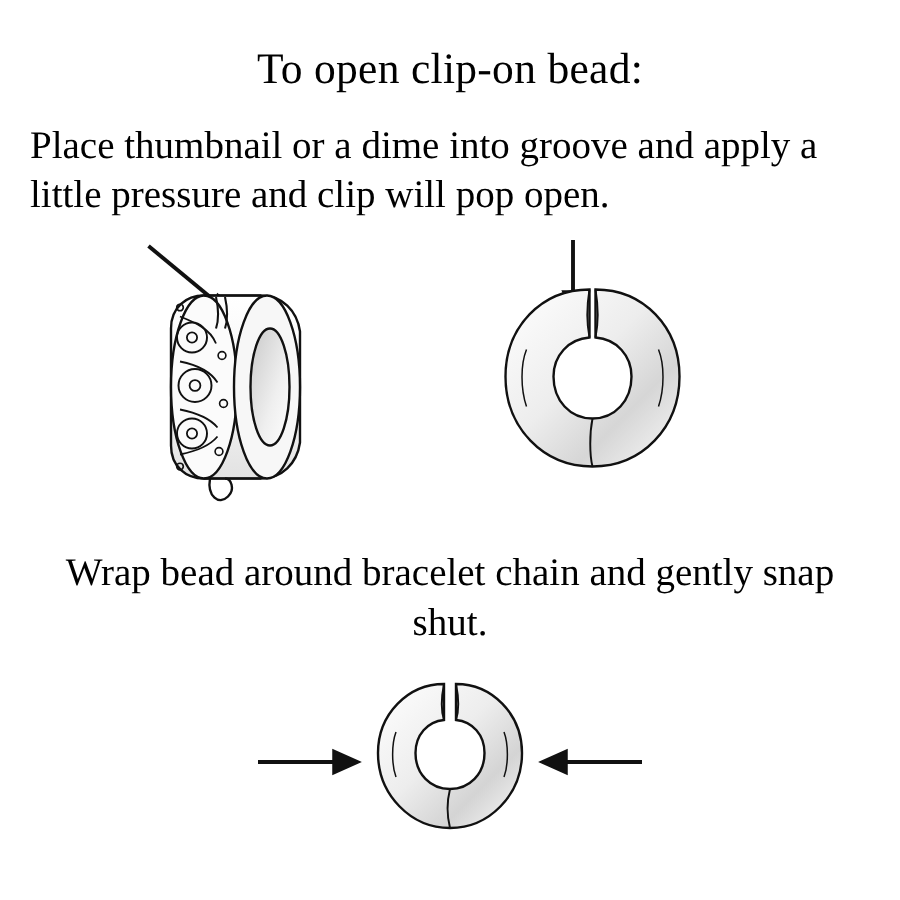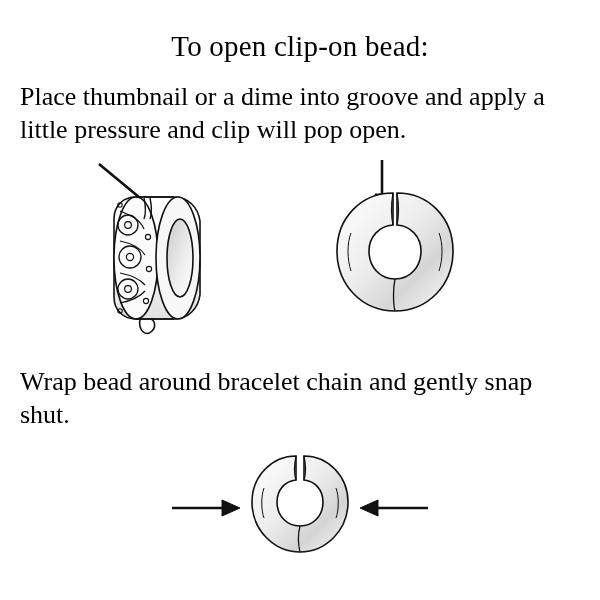--- a/index.html
+++ b/index.html
@@ -37,21 +37,21 @@
     width: 560px;
     text-align: left;
     font-size: 26px;
     line-height: 33px;
   }
   .step2-text {
     position: absolute;
     top: 365px;
     left: 20px;
     width: 560px;
-    text-align: left;
+    text-align: center;
     font-size: 26px;
     line-height: 33px;
   }
   .fig {
     position: absolute;
   }
   #fig-patterned-bead { left: 100px; top: 185px; }
   #fig-open-clip { left: 325px; top: 185px; }
   #fig-snap-shut { left: 160px; top: 450px; }
   #arrow-to-bead { left: 95px; top: 160px; }

